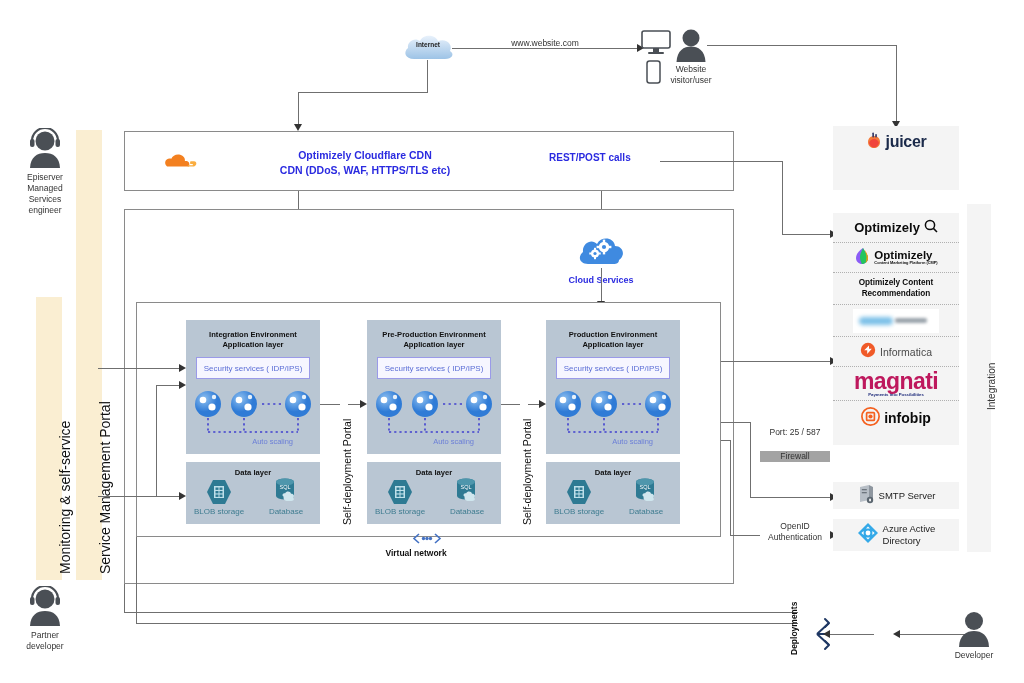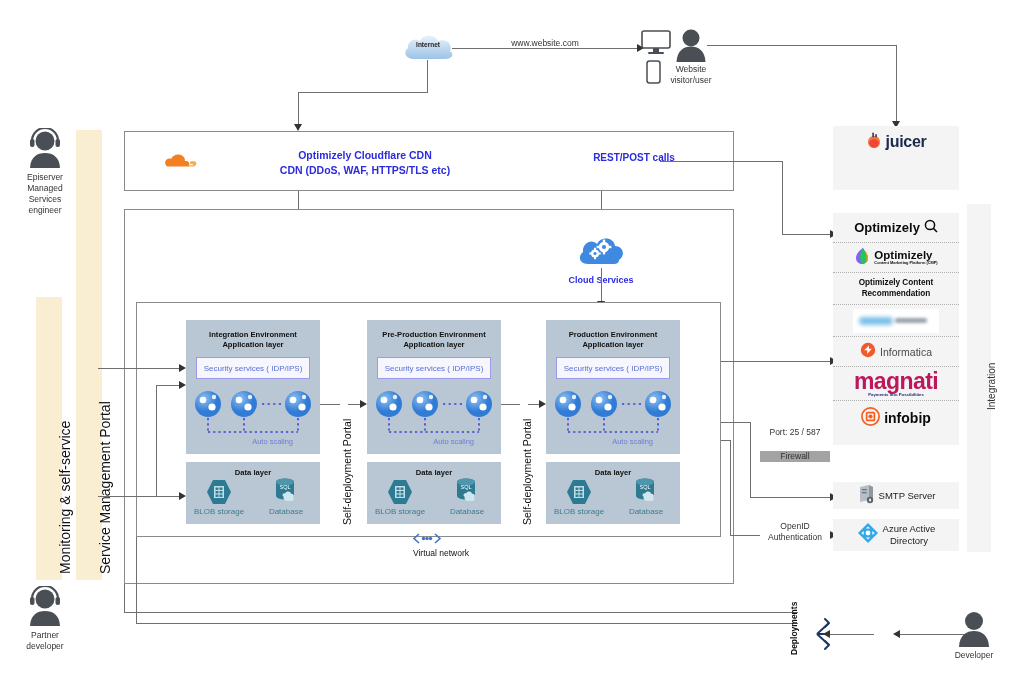--- a/index.html
+++ b/index.html
@@ -126,21 +126,21 @@
 <div class="abs" style="left:159px;top:146px;">
   <svg width="42" height="26" viewBox="0 0 42 26">
     <path d="M30 20.5 c1.2-3.6-0.8-5.4-3.2-5.4 l-0.9 0 c0.5-2.8-1.4-5.6-4.7-6.4 c-3.9-1-7.6 0.8-8.9 4.1 c-2.5-1.1-5.6 0.4-6.1 3.2 c-0.3 1.8 0.5 3.4 1.9 4.5 Z" fill="#f38020"></path>
     <path d="M32.2 15.3 c-0.2 0-0.4 0-0.6 0.05 c-0.1 0-0.2 0.1-0.22 0.2 l-0.35 1.3 c-0.15 0.6 0.1 1.1 0.7 1.15 l1.6 0.1 c0.45 0.03 0.68 0.25 0.6 0.62 c-0.07 0.32 -0.4 0.6 -0.77 0.6 l-4.2 0 l-0.35 1.25 l5.3 0 c1.7 0 3.1-1.1 3.4-2.6 c0.3-1.5-0.7-2.7-2.3-2.7 Z" fill="#faad3f"></path>
   </svg>
 </div>
 <div class="abs" style="left:215px;top:148px;width:300px;text-align:center;">
   <div class="blue" style="font-size:10.5px;line-height:1.45;">Optimizely Cloudflare CDN</div>
   <div class="blue" style="font-size:10.5px;line-height:1.45;">CDN (DDoS, WAF, HTTPS/TLS etc)</div>
 </div>
-<div class="abs blue" style="left:574px;top:152px;width:120px;text-align:center;font-size:10px;">REST/POST calls</div>
+<div class="abs blue" style="left:549px;top:152px;width:120px;text-align:left;font-size:10px;">REST/POST calls</div>
 
 <div class="ln hln" style="left:660px;top:161px;width:122px;"></div>
 <div class="ln vln" style="left:782px;top:161px;height:73px;"></div>
 <div class="ln hln" style="left:782px;top:234px;width:48px;"></div>
 <div class="arrowhead ar-r" style="left:830px;top:230px;"></div>
 
 <div class="ln vln" style="left:298px;top:191px;height:110px;"></div>
 <div class="arrowhead ar-d" style="left:294px;top:301px;"></div>
 <div class="abs lbl" style="left:263px;top:240px;width:70px;background:#fff;">Application</div>
 
@@ -178,21 +178,21 @@
 <div class="box" style="left:136px;top:302px;width:585px;height:235px;"></div>
 <div class="abs" style="left:412px;top:531px;">
   <svg width="30" height="13" viewBox="0 0 30 13">
     <path d="M7 2 L2 6.5 L7 11" fill="none" stroke="#4472c4" stroke-width="1.6"></path>
     <path d="M23 2 L28 6.5 L23 11" fill="none" stroke="#4472c4" stroke-width="1.6"></path>
     <circle cx="11.5" cy="6.5" r="1.7" fill="#4472c4"></circle>
       <circle cx="15" cy="6.5" r="1.7" fill="#4472c4"></circle>
     <circle cx="18.5" cy="6.5" r="1.7" fill="#4472c4"></circle>
   </svg>
 </div>
-<div class="abs lbl" style="left:401px;top:548px;width:80px;font-weight:normal;color:#111;">Virtual network</div>
+<div class="abs lbl" style="left:376px;top:548px;width:80px;font-weight:bold;color:#111;">Virtual network</div>
 
 <div class="envbox" style="left:186px;top:320px;width:134px;height:134px;">
   <div class="envtitle" style="padding-top:10px;">
     <div>Integration Environment</div>
     <div>Application layer</div>
   </div>
 </div>
 <div class="secbox" style="left:196px;top:357px;width:114px;height:22px;">
   <span class="sectext">Security services ( IDP/IPS)</span>
 </div>
@@ -518,21 +518,21 @@
         <path d="M11 1 L21 11 L11 21 L1 11 Z" fill="#34a9e8"></path>
         <circle cx="11" cy="11" r="2.4" fill="#fff"></circle>
         <path d="M11 4.4 L13 6.6 L9 6.6 Z" fill="#fff"></path>
         <path d="M11 17.6 L9 15.4 L13 15.4 Z" fill="#fff"></path>
         <path d="M4.4 11 L6.6 9 L6.6 13 Z" fill="#fff"></path>
         <path d="M17.6 11 L15.4 13 L15.4 9 Z" fill="#fff"></path>
       </svg>
     </span>
     <span style="line-height:1.25;">
       <span style="display:block;font-size:9.5px;color:#222;">Azure Active</span>
-      <span style="display:block;font-size:9.5px;color:#222;text-align:center;">Directory</span>
+      <span style="display:block;font-size:9.5px;color:#222;text-align:left;">Directory</span>
     </span>
   </div>
 </div>
 
 <div class="ln vln" style="left:136px;top:537px;height:86px;"></div>
 <div class="ln hln" style="left:136px;top:623px;width:662px;"></div>
 <div class="ln vln" style="left:124px;top:584px;height:28px;"></div>
 <div class="ln hln" style="left:124px;top:612px;width:674px;"></div>
 
 <div class="vtext" style="left:789px;top:655px;transform:rotate(-90deg);font-size:8.5px;font-weight:bold;color:#111;">Deployments</div>

